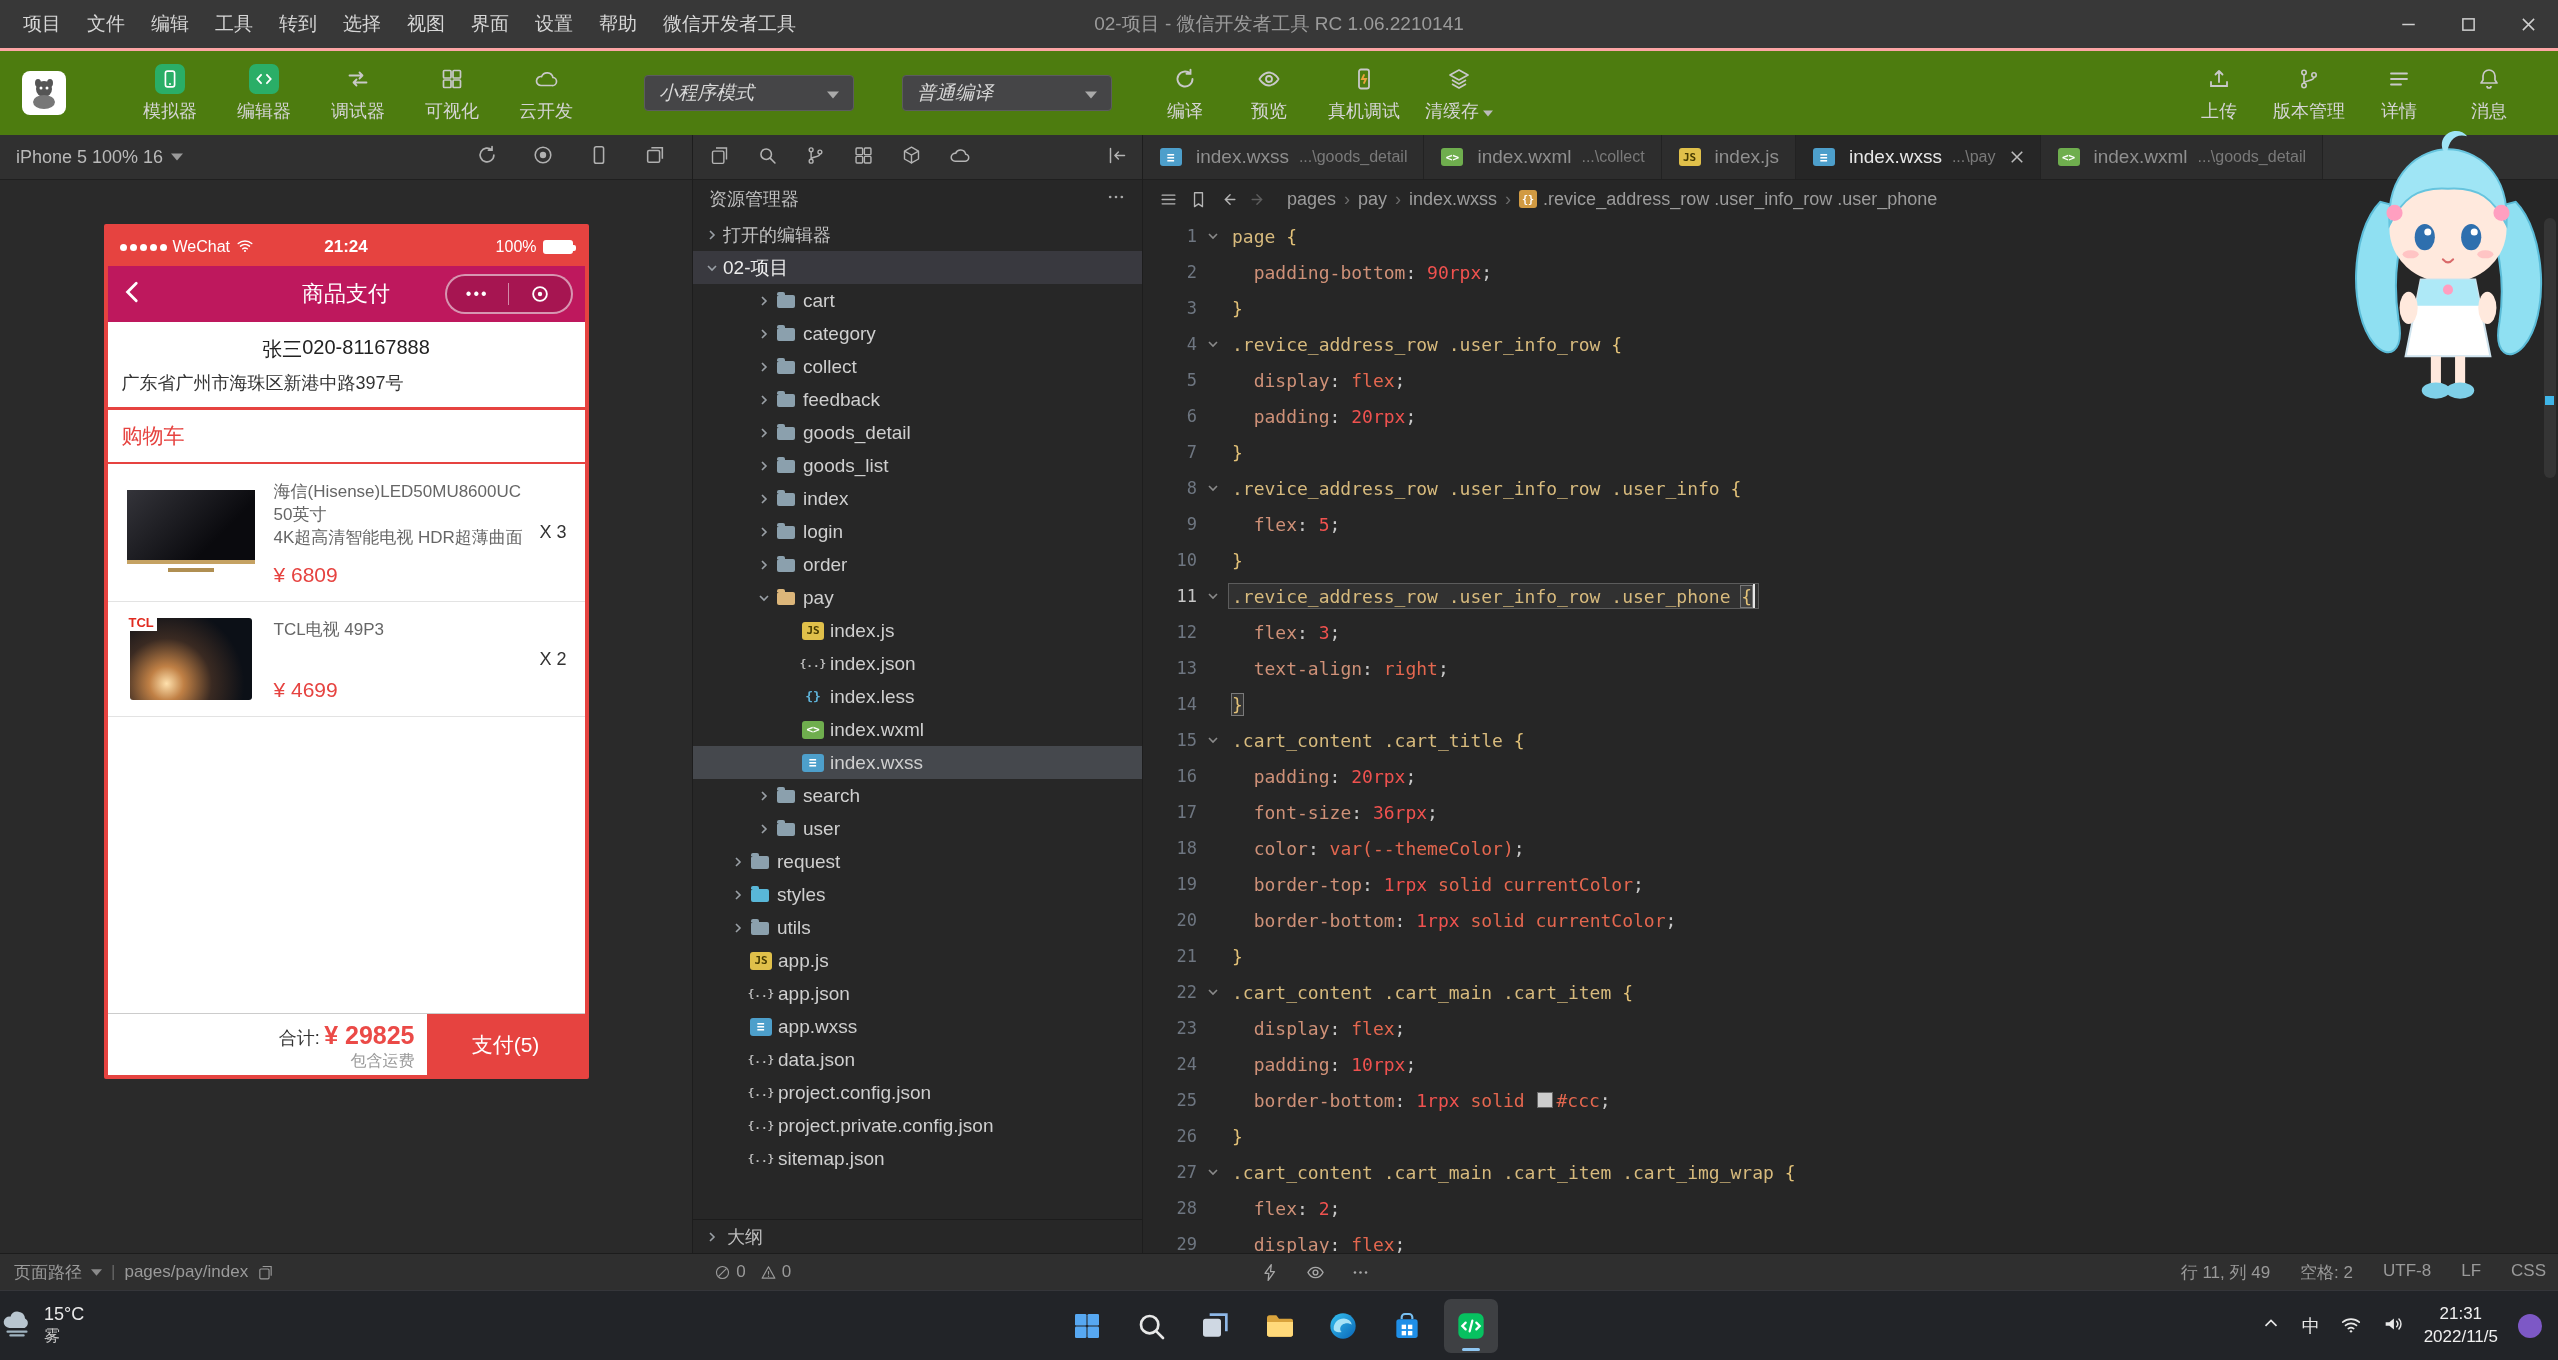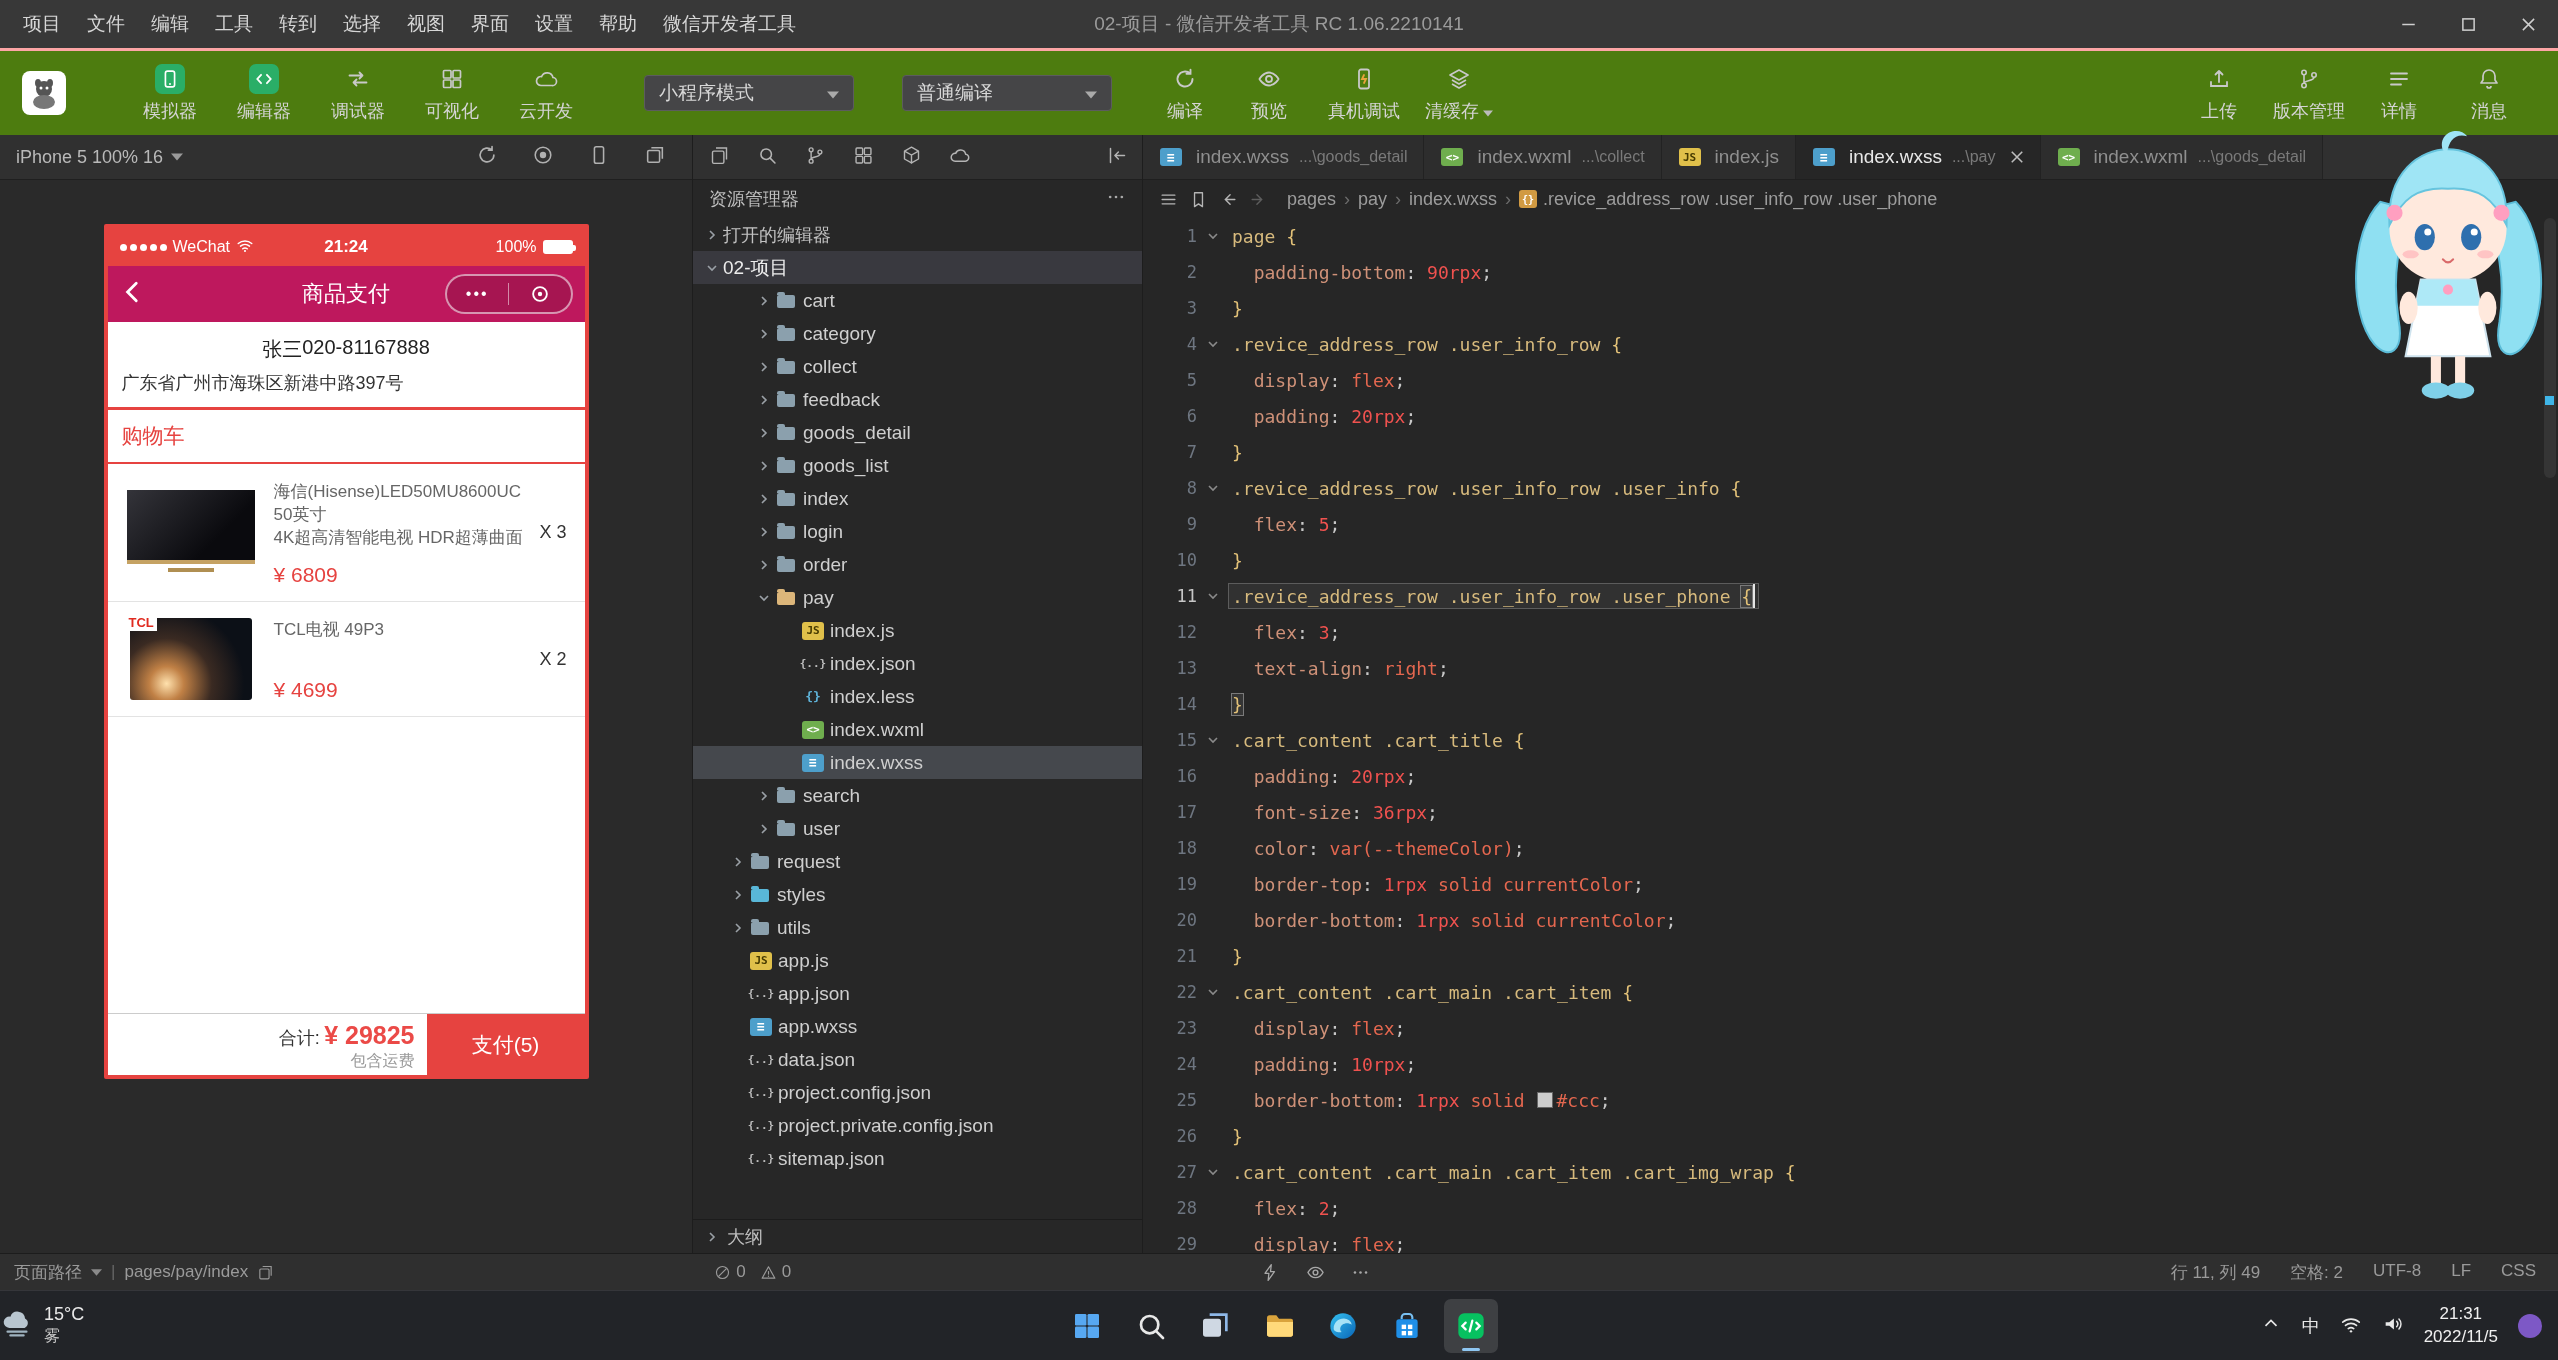--- a/index.html
+++ b/index.html
@@ -21,21 +21,21 @@
   .avatar { width:44px; height:44px; background:#fff; border-radius:8px; margin-left:22px; display:flex; align-items:center; justify-content:center; overflow:hidden; flex:none; }
   .avatar svg { width:36px; height:36px; }
   .panel-btns { display:flex; margin-left:64px; gap:14px; }
   .tb-btn { width:80px; display:flex; flex-direction:column; align-items:center; gap:5px; cursor:default; }
   .tb-iconbox { width:30px; height:30px; border-radius:7px; display:flex; align-items:center; justify-content:center; color:#c9c9c9; }
   .tb-iconbox svg { width:24px; height:24px; }
   .tb-iconbox.accent { background:#2aae67; color:#fff; }
   .tb-iconbox.accent svg { width:20px; height:20px; }
   .tb-label { font-size:18px; color:#d4d4d4; white-space:nowrap; }
   .select { margin-left:58px; width:210px; height:36px; background:#454547; border:1px solid #5c5c5e; border-radius:4px;
-    display:flex; align-items:center; padding:0 14px; color:#d8d8d8; font-size:19px; }
+    display:flex; align-items:center; padding:0 14px; color:#d8d8d8; font-size:19px;font-style:italic; }
   .select .sel-caret { margin-left:auto; color:#aaa; }
   .select + .select { margin-left:48px; }
   .action-btns { display:flex; margin-left:34px; gap:6px; }
   .action-btns .tb-btn { width:78px; }
   .action-btns .tb-btn.wide { width:100px; }
   .right-btns { display:flex; margin-left:auto; margin-right:28px; gap:8px; }
   .right-btns .tb-btn { width:82px; }
   .caret-mini { display:inline-block; margin-left:4px; color:#bbb; }
 
   
@@ -167,21 +167,21 @@
 
   
   .statusbar { height:37px; background:#2f2f2f; border-top:1px solid #1c1c1c; display:flex; align-items:center; color:#9a9a9a; font-size:17px; flex:none; }
   .sb-left { display:flex; align-items:center; gap:9px; padding-left:14px; }
   .sb-div { color:#666; }
   .sb-ic svg { width:17px; height:17px; display:block; }
   .sb-problems { margin-left:440px; display:flex; align-items:center; gap:14px; }
   .sb-problems .pitem { display:flex; align-items:center; gap:5px; }
   .sb-quick { margin-left:470px; display:flex; gap:26px; color:#a8a8a8; }
   .sb-quick .sb-ic svg { width:19px; height:19px; }
-  .sb-right { margin-left:auto; display:flex; gap:30px; padding-right:22px; }
+  .sb-right { margin-left:auto; display:flex; gap:30px; padding-right:12px; }
 
   
   .taskbar { height:70px; background:#222428; border-top:1px solid #35363a; display:flex; align-items:center; position:relative; flex:none; }
   .weather { display:flex; align-items:center; gap:10px; color:#e9e9e9; }
   .weather svg { width:34px; height:34px; }
   .w-temp { font-size:18px; }
   .w-desc { font-size:16px; color:#c9c9c9; margin-top:1px; }
   .tb-apps { position:absolute; left:50%; transform:translateX(-50%); display:flex; gap:10px; }
   .tb-app { width:54px; height:54px; border-radius:7px; display:flex; align-items:center; justify-content:center; position:relative; }
   .tb-app svg { width:32px; height:32px; }

